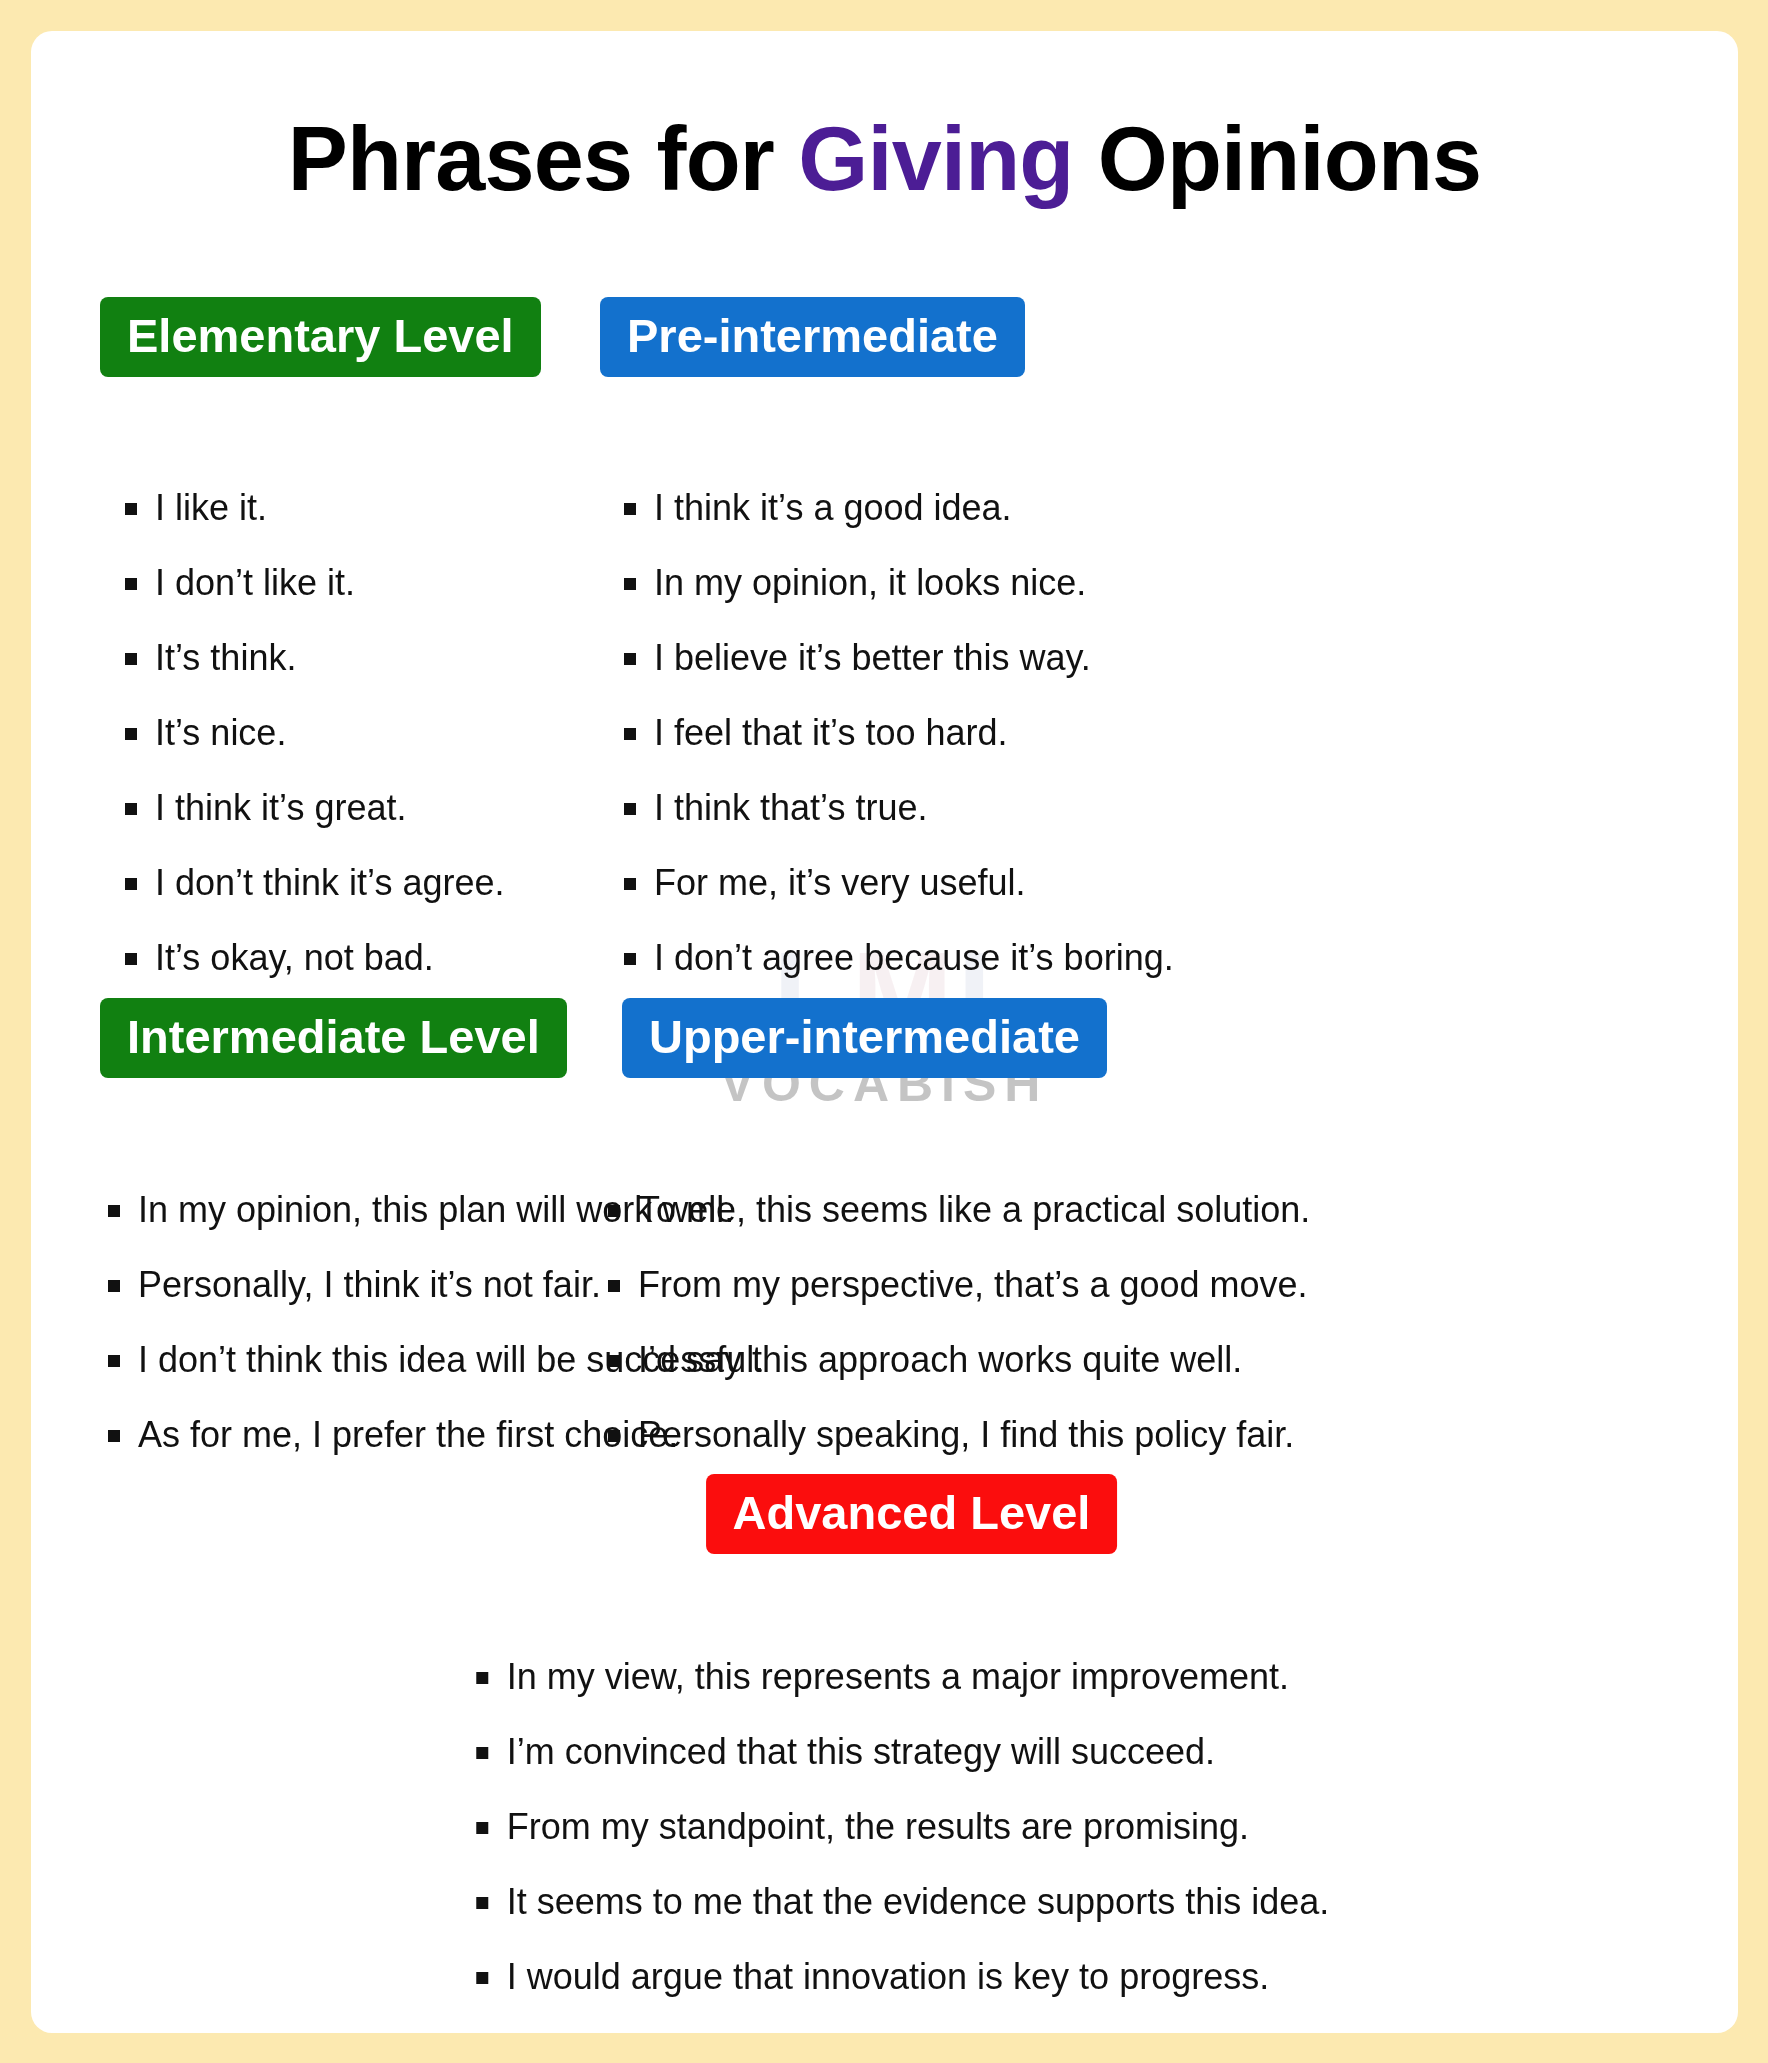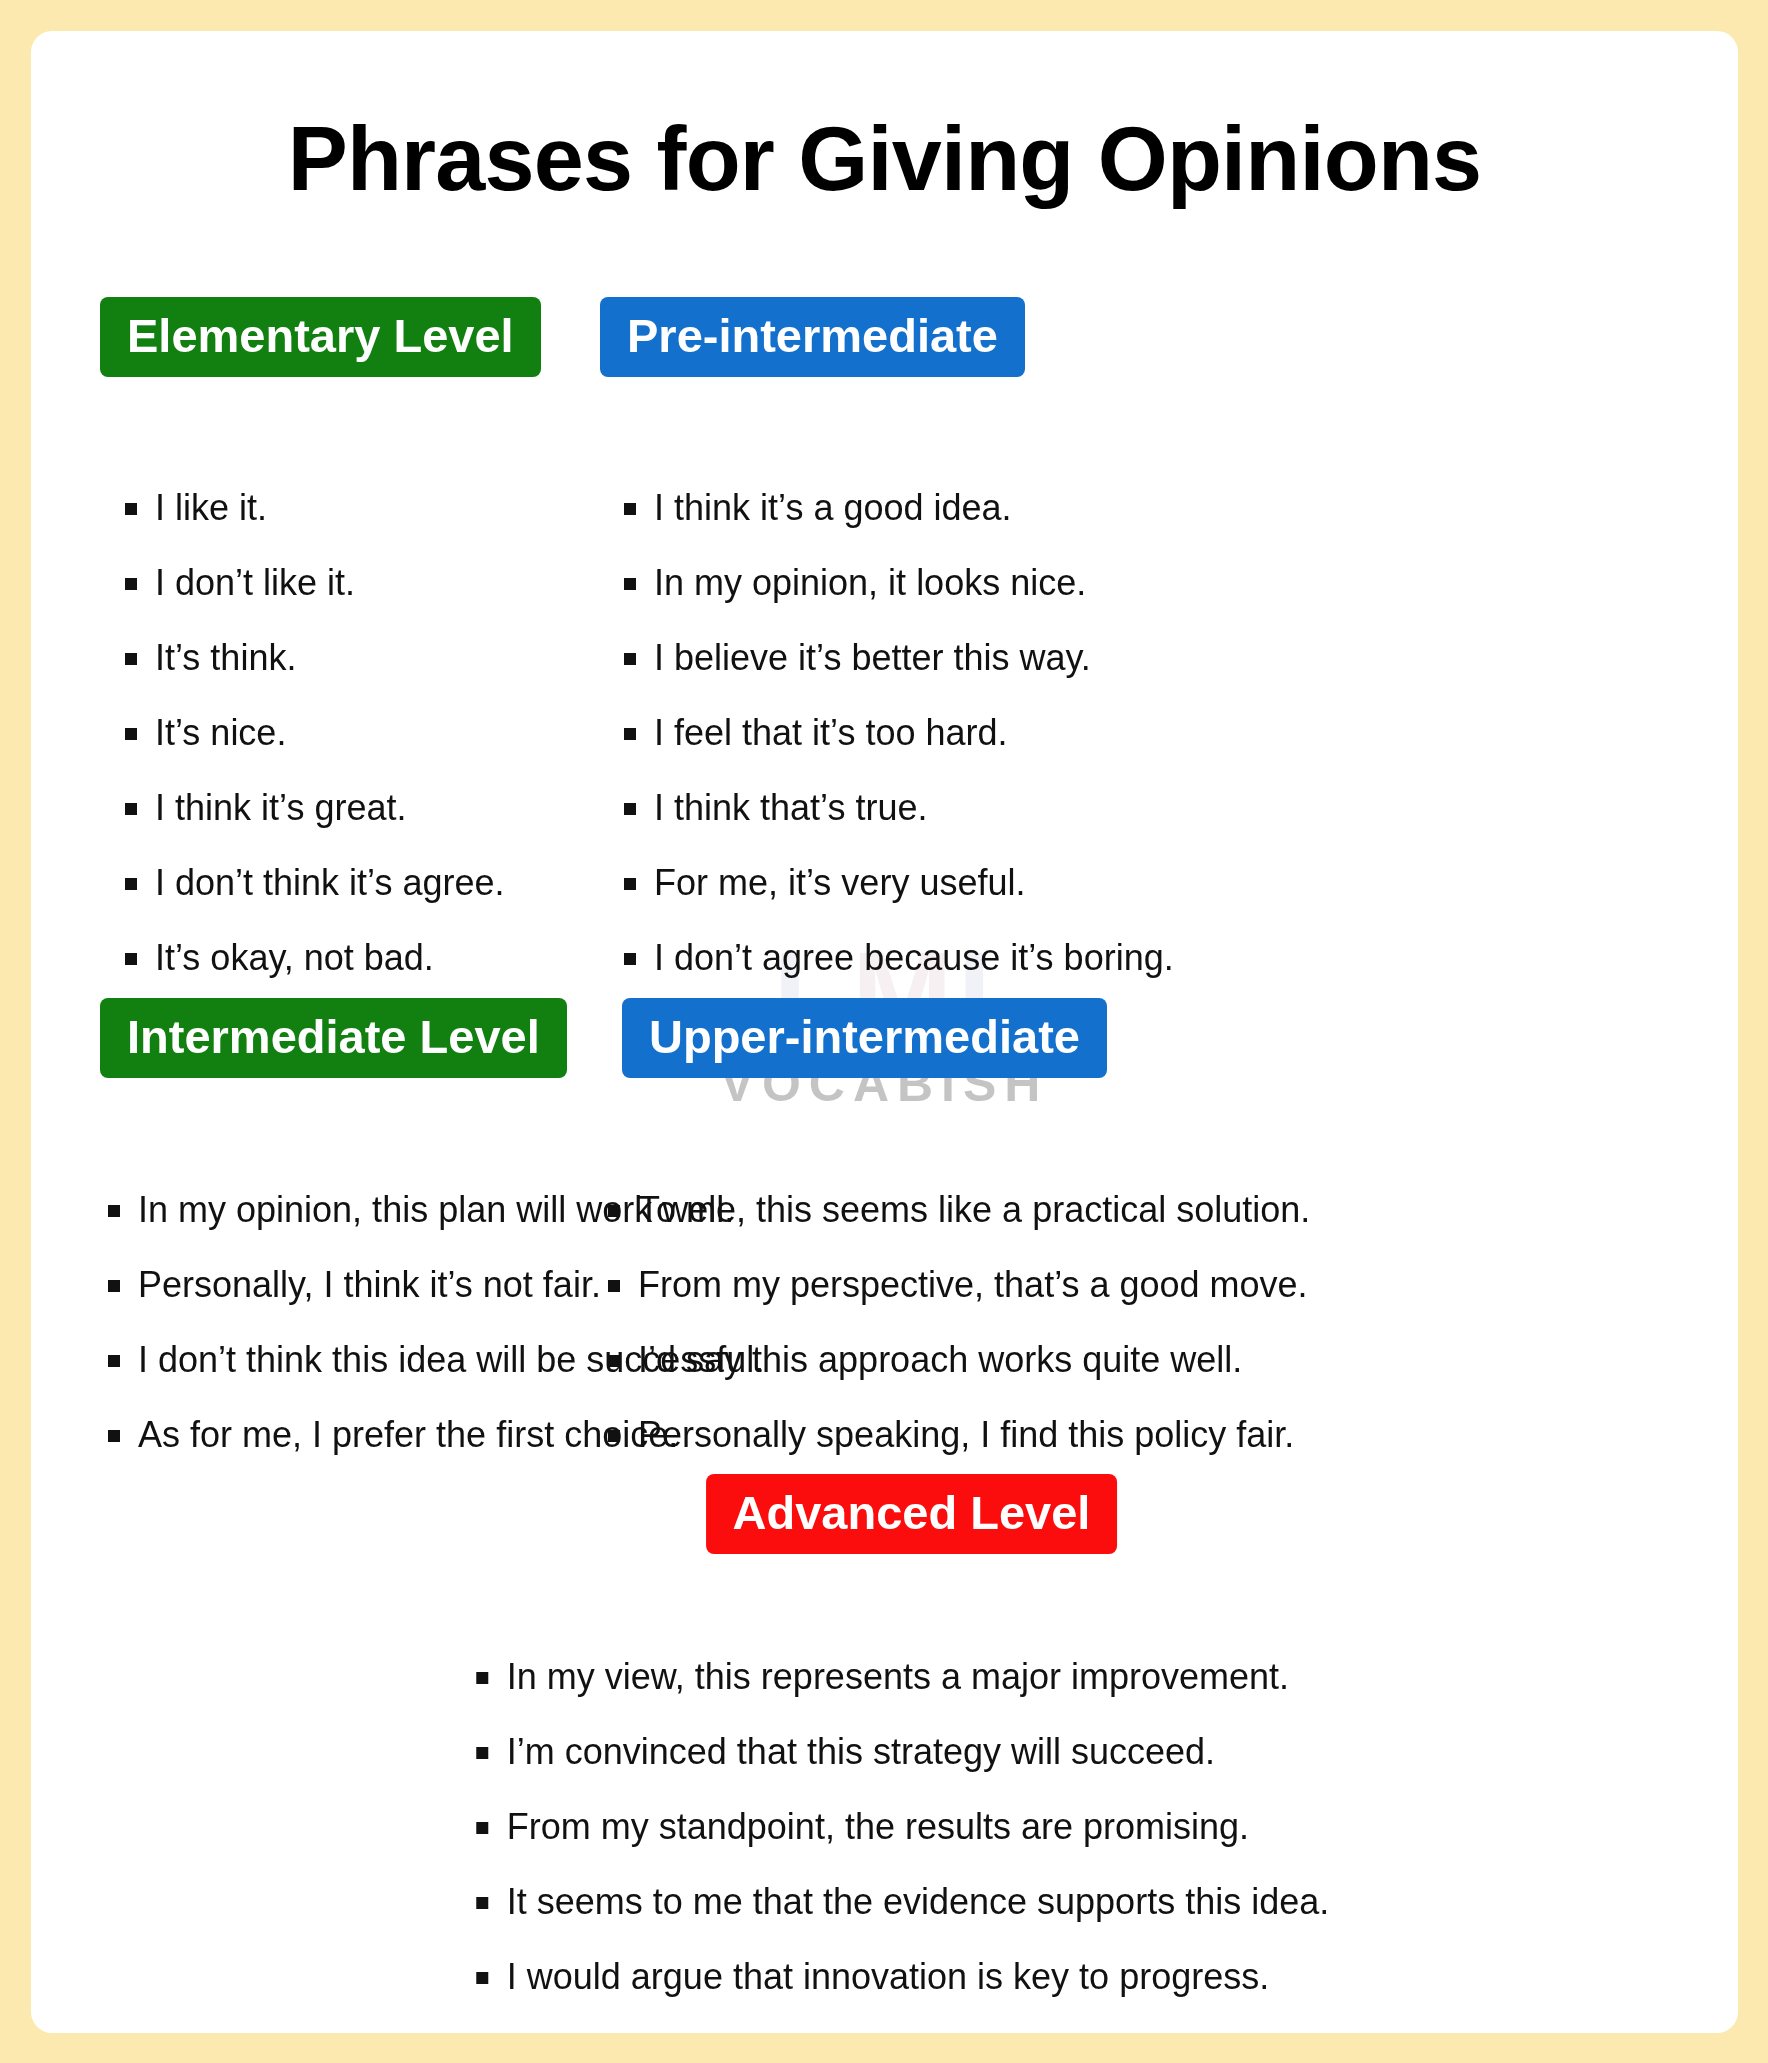--- a/index.html
+++ b/index.html
@@ -54,21 +54,21 @@
     left: 0;
     top: 77px;
     width: 100%;
     text-align: center;
     font-size: 90px;
     font-weight: bold;
     color: #000000;
     letter-spacing: -0.8px;
     white-space: nowrap;
   }
-  .title .accent { color: #000000; }
+  .title .accent { color: #4c1d95; }
 
   .section-badge {
     position: absolute;
     display: inline-block;
     color: #ffffff;
     font-weight: bold;
     border-radius: 8px;
     padding: 14.5px 27px 18px 27px;
     font-size: 47px;
     line-height: 1;

